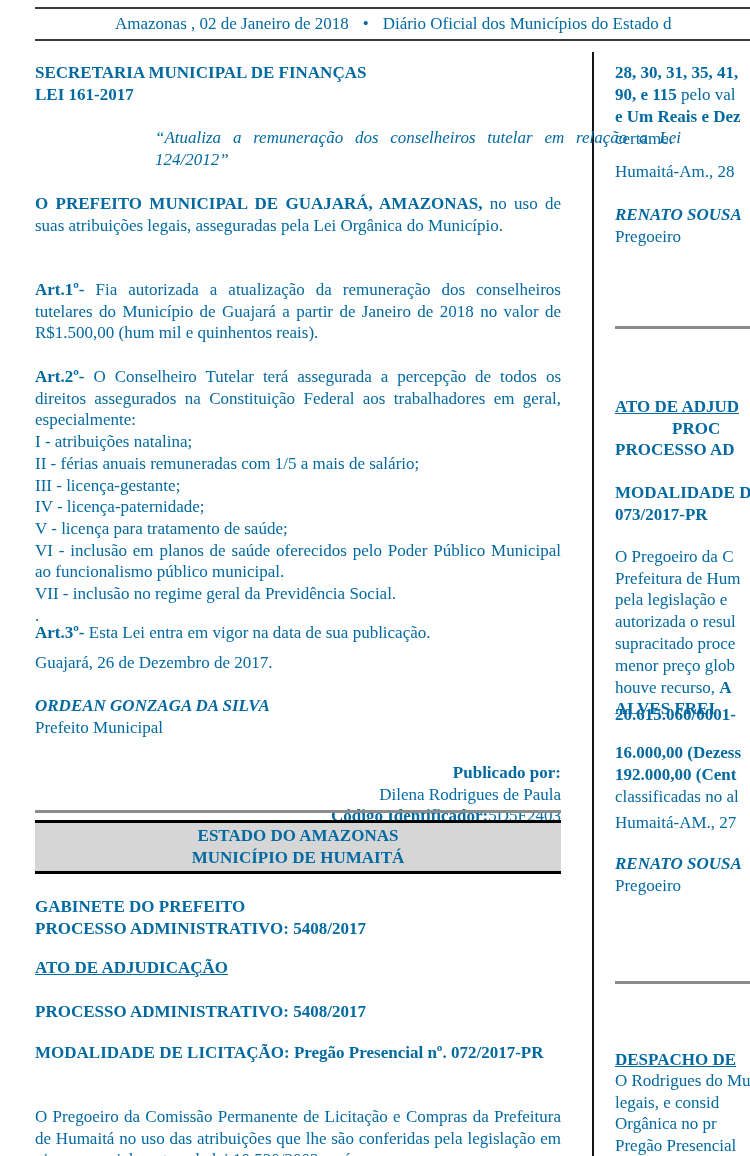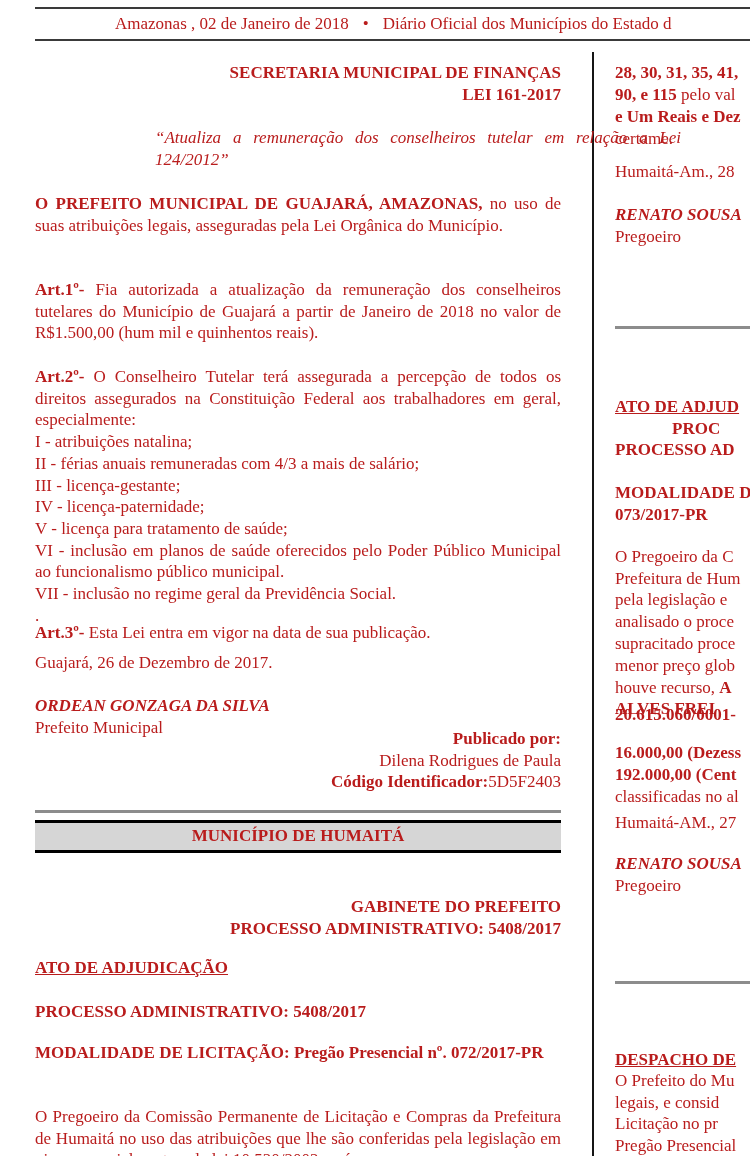--- a/index.html
+++ b/index.html
@@ -1,27 +1,27 @@
 <!DOCTYPE html>
 <html><head>
 <meta charset="utf-8">
 <style>
   html,body { margin:0; padding:0; background:#ffffff; }
   .page {
     position:relative; width:750px; height:1156px; background:#ffffff;
     overflow:hidden; font-family:"Liberation Serif","DejaVu Serif",serif;
-    font-size:17px; line-height:21.7px; color:#b91c1c;
+    font-size:17px; line-height:21.7px; color:#0369a1;
   }
   .hline { position:absolute; height:2px; background:#3a3a3a; }
   .vdivider { position:absolute; width:2px; background:#151515; }
   .masthead { position:absolute; top:13px; left:115px; white-space:nowrap; font-size:17px; }
   .masthead .bullet { display:inline-block; margin:0 14px; }
   .col-left { position:absolute; left:35px; width:526px; }
   .abs { position:absolute; left:0; width:526px; }
-  .center { text-align:right; }
+  .center { text-align:left; }
   .bold { font-weight:bold; }
   .just { text-align:justify; }
   .quote { padding-left:120px; font-style:italic; text-align:justify; }
   .sigline { font-weight:bold; font-style:italic; }
   .pubblock { text-align:right; }
   .rule { position:absolute; height:3px; background:#8c8c8c; }
   .orgbox {
     background:#d6d6d6; border-top:3px solid #000; border-bottom:3px solid #000;
     text-align:center; font-weight:bold; padding:2px 0 3px 0;
   }
@@ -55,47 +55,48 @@
 
     <div class="abs quote" style="top:127px;">“Atualiza a remuneração dos conselheiros tutelar em relação a Lei 124/2012”</div>
 
     <div class="abs just" style="top:193px;"><span class="bold">O PREFEITO MUNICIPAL DE GUAJARÁ, AMAZONAS,</span><span> no uso de suas atribuições legais, asseguradas pela Lei Orgânica do Município.</span></div>
 
     <div class="abs just" style="top:279px;"><span class="bold">Art.1º-</span><span> Fia autorizada a atualização da remuneração dos conselheiros tutelares do Município de Guajará a partir de Janeiro de 2018 no valor de R$1.500,00 (hum mil e quinhentos reais).</span></div>
 
     <div class="abs just" style="top:366px;">
       <div class="just"><span class="bold">Art.2º-</span><span> O Conselheiro Tutelar terá assegurada a percepção de todos os direitos assegurados na Constituição Federal aos trabalhadores em geral, especialmente:</span></div>
       <div class="just">I - atribuições natalina;</div>
-      <div class="just">II - férias anuais remuneradas com 4/3 a mais de salário;</div>
+      <div class="just">II - férias anuais remuneradas com 1/5 a mais de salário;</div>
       <div class="just">III - licença-gestante;</div>
       <div class="just">IV - licença-paternidade;</div>
       <div class="just">V - licença para tratamento de saúde;</div>
       <div class="just">VI - inclusão em planos de saúde oferecidos pelo Poder Público Municipal ao funcionalismo público municipal.</div>
       <div class="just">VII - inclusão no regime geral da Previdência Social.</div>
       <div>.</div>
     </div>
 
     <div class="abs just" style="top:622px;"><span class="bold">Art.3º-</span><span> Esta Lei entra em vigor na data de sua publicação.</span></div>
 
     <div class="abs" style="top:652px;">Guajará, 26 de Dezembro de 2017.</div>
 
     <div class="abs" style="top:695px;font-family:Liberation Serif, serif;">
       <div class="sigline">ORDEAN GONZAGA DA SILVA</div>
       <div>Prefeito Municipal</div>
     </div>
 
-    <div class="abs pubblock" style="top:728px;text-align:right;">
+    <div class="abs pubblock" style="top:762px;text-align:right;">
       <div class="bold">Publicado por:</div>
       <div>Dilena Rodrigues de Paula</div>
       <div><span class="bold">Código Identificador:</span><span>5D5F2403</span></div>
     </div>
 
     <div class="rule" style="top:810px; left:0; width:526px;"></div>
 
     <div class="abs orgbox" style="top:820px;">
+      <div>ESTADO DO AMAZONAS</div>
       <div>MUNICÍPIO DE HUMAITÁ</div>
     </div>
 
     <div class="abs center bold" style="top:896px;">
       <div>GABINETE DO PREFEITO</div>
       <div>PROCESSO ADMINISTRATIVO: 5408/2017</div>
     </div>
 
     <div class="abs bold underl" style="top:957px; width:auto;">ATO DE ADJUDICAÇÃO</div>
 
@@ -116,33 +117,33 @@
       <div class="frag" style="top: 226px;"><span class="">Pregoeiro</span></div>
       <div class="rule" style="top: 326px; left: 0px; width: 135px;"></div>
       <div class="frag" style="top: 370px; left: 57px; margin-top: 48px;"><span class="b ">PROC</span></div>
       <div class="frag" style="top: 396px;"><span class="b u">ATO DE ADJUD</span></div>
       <div class="frag" style="top: 439px;"><span class="b ">PROCESSO AD</span></div>
       <div class="frag" style="top: 482px; text-align: center;"><span class="b ">MODALIDADE D</span></div>
       <div class="frag" style="top: 504px;"><span class="b ">073/2017-PR</span></div>
       <div class="frag" style="top: 546px;"><span class="">O Pregoeiro da C</span></div>
       <div class="frag" style="top: 568px;"><span class="">Prefeitura de Hum</span></div>
       <div class="frag" style="top: 589px;"><span class="">pela legislação e</span></div>
-      <div class="frag" style="top: 611px;"><span class="">analisado o proce</span></div>
+      <div class="frag" style="top: 611px;"><span class="">autorizada o resul</span></div>
       <div class="frag" style="top: 633px;"><span class="">supracitado proce</span></div>
       <div class="frag" style="top: 655px; text-align: center;"><span class="">menor preço glob</span></div>
       <div class="frag" style="top: 677px;"><span class="">houve recurso, </span><span class="b ">A</span></div>
       <div class="frag" style="top: 698px;"><span class="b ">ALVES FREI</span></div>
       <div class="frag" style="top: 692px; margin-top: 12px;"><span class="b ">20.615.060/0001-</span></div>
       <div class="frag" style="top: 742px;"><span class="b ">16.000,00 (Dezess</span></div>
       <div class="frag" style="top: 764px;"><span class="b ">192.000,00 (Cent</span></div>
       <div class="frag" style="top: 786px;"><span class="">classificadas no al</span></div>
       <div class="frag" style="top: 812px;"><span class="">Humaitá-AM., 27</span></div>
       <div class="frag" style="top: 853px;"><span class="b i ">RENATO SOUSA</span></div>
       <div class="frag" style="top: 875px;"><span class="">Pregoeiro</span></div>
       <div class="rule" style="top: 981px; left: 0px; width: 135px;"></div>
       <div class="frag" style="top: 1049px;"><span class="b u">DESPACHO DE</span></div>
-      <div class="frag" style="top: 1070px;"><span class="">O Prefeito do Mu</span></div>
+      <div class="frag" style="top: 1070px;"><span class="">O Rodrigues do Mu</span></div>
       <div class="frag" style="top: 1092px;"><span class="">legais, e consid</span></div>
-      <div class="frag" style="top: 1113px;"><span class="">Licitação no pr</span></div>
+      <div class="frag" style="top: 1113px;"><span class="">Orgânica no pr</span></div>
       <div class="frag" style="top: 1135px; text-align: center;"><span class="">Pregão Presencial</span></div>
     </div>
 
 </div>
 
 </body></html>

